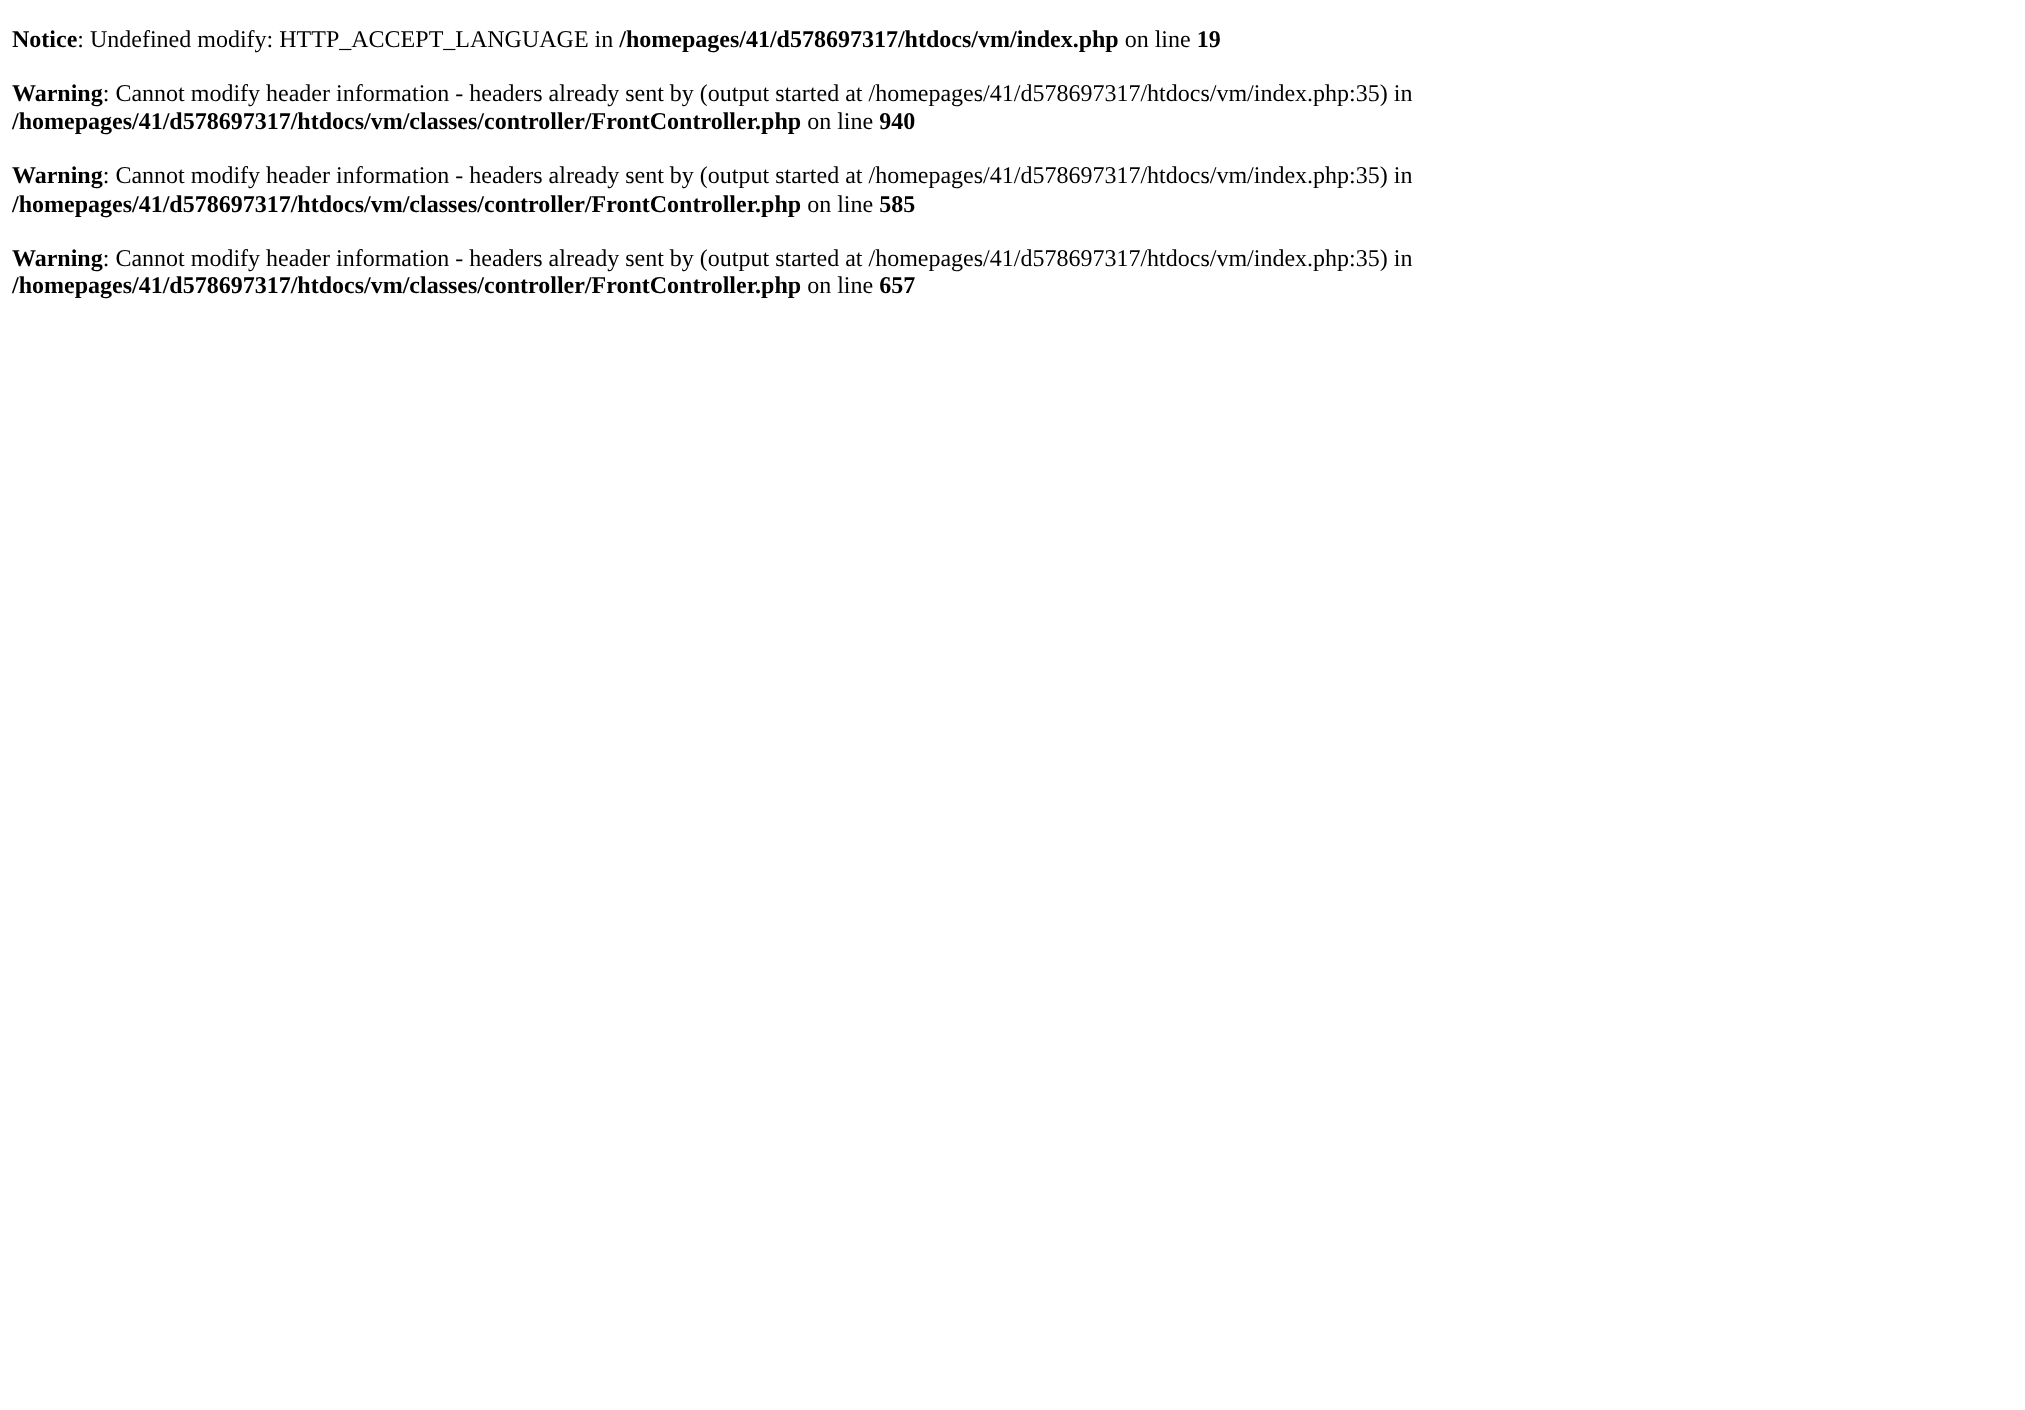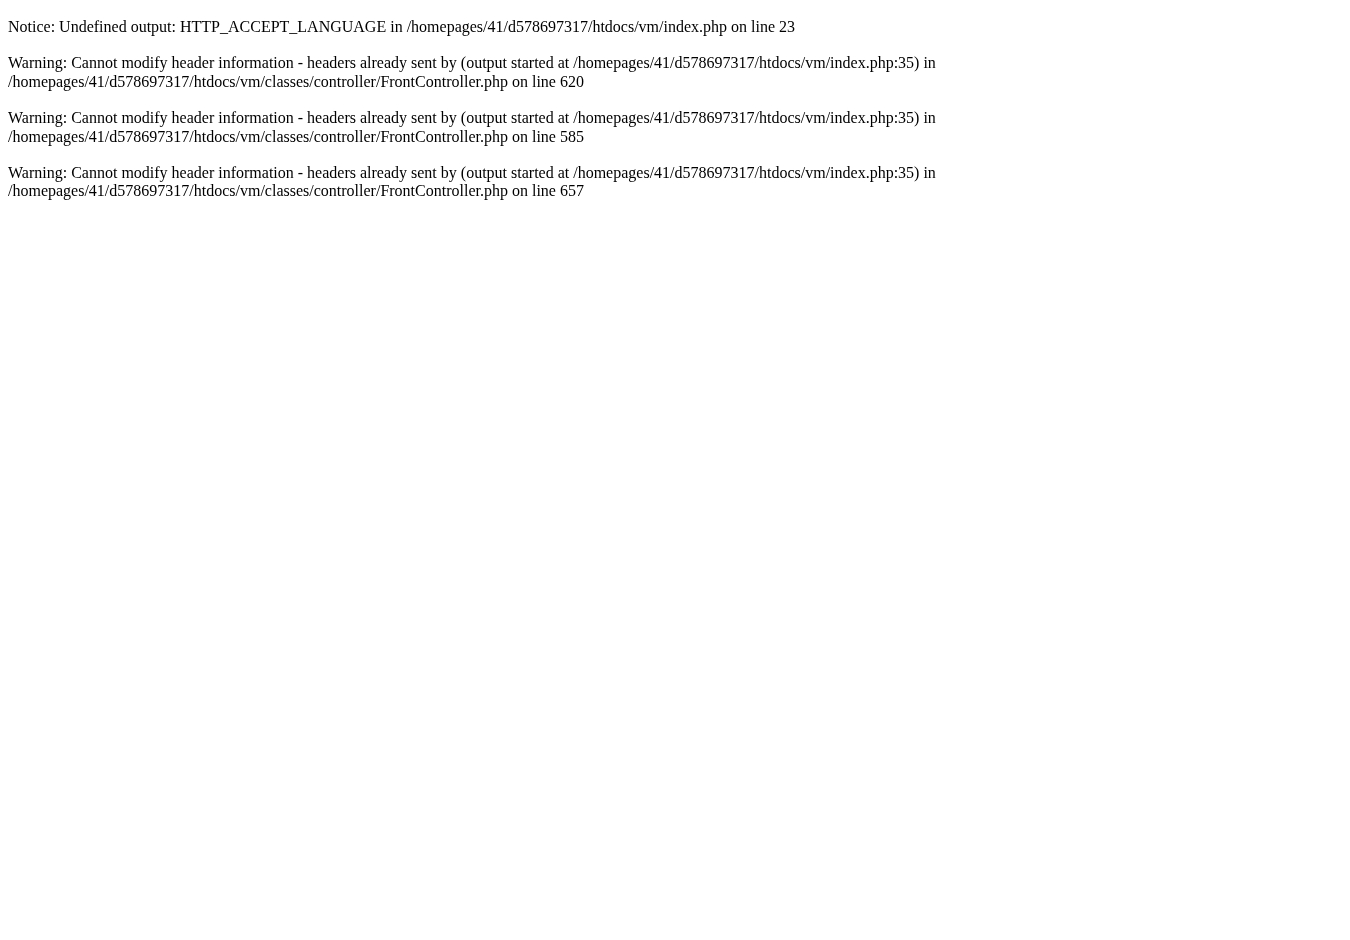--- a/index.html
+++ b/index.html
@@ -20,37 +20,37 @@
   }
   .msg {
     margin: 0 0 18px 0;
     line-height: 1.15;
     font-size: 16px;
   }
   .msg:first-child {
     margin-top: 10px;
   }
   .b {
-    font-weight: normal;
+    font-weight: bold;
   }
   .plain {
     font-weight: normal;
   }
 </style>
 </head>
 <body>
 
 <div class="page">
 
   <p class="msg">
-    <b class="b">Notice</b><span class="plain">: </span><span class="plain">Undefined output: HTTP_ACCEPT_LANGUAGE in </span><b class="b">/homepages/41/d578697317/htdocs/vm/index.php</b><span class="plain"> on line </span><b class="b">23</b>
+    <b class="b">Notice</b><span class="plain">: </span><span class="plain">Undefined modify: HTTP_ACCEPT_LANGUAGE in </span><b class="b">/homepages/41/d578697317/htdocs/vm/index.php</b><span class="plain"> on line </span><b class="b">19</b>
   </p>
 
   <p class="msg">
-    <b class="b">Warning</b><span class="plain">: </span><span class="plain">Cannot modify header information - headers already sent by (output started at /homepages/41/d578697317/htdocs/vm/index.php:35) in </span><b class="b">/homepages/41/d578697317/htdocs/vm/classes/controller/FrontController.php</b><span class="plain"> on line </span><b class="b">620</b>
+    <b class="b">Warning</b><span class="plain">: </span><span class="plain">Cannot modify header information - headers already sent by (output started at /homepages/41/d578697317/htdocs/vm/index.php:35) in </span><b class="b">/homepages/41/d578697317/htdocs/vm/classes/controller/FrontController.php</b><span class="plain"> on line </span><b class="b">940</b>
   </p>
 
   <p class="msg">
     <b class="b">Warning</b><span class="plain">: </span><span class="plain">Cannot modify header information - headers already sent by (output started at /homepages/41/d578697317/htdocs/vm/index.php:35) in </span><b class="b">/homepages/41/d578697317/htdocs/vm/classes/controller/FrontController.php</b><span class="plain"> on line </span><b class="b">585</b>
   </p>
 
   <p class="msg">
     <b class="b">Warning</b><span class="plain">: </span><span class="plain">Cannot modify header information - headers already sent by (output started at /homepages/41/d578697317/htdocs/vm/index.php:35) in </span><b class="b">/homepages/41/d578697317/htdocs/vm/classes/controller/FrontController.php</b><span class="plain"> on line </span><b class="b">657</b>
   </p>
 

